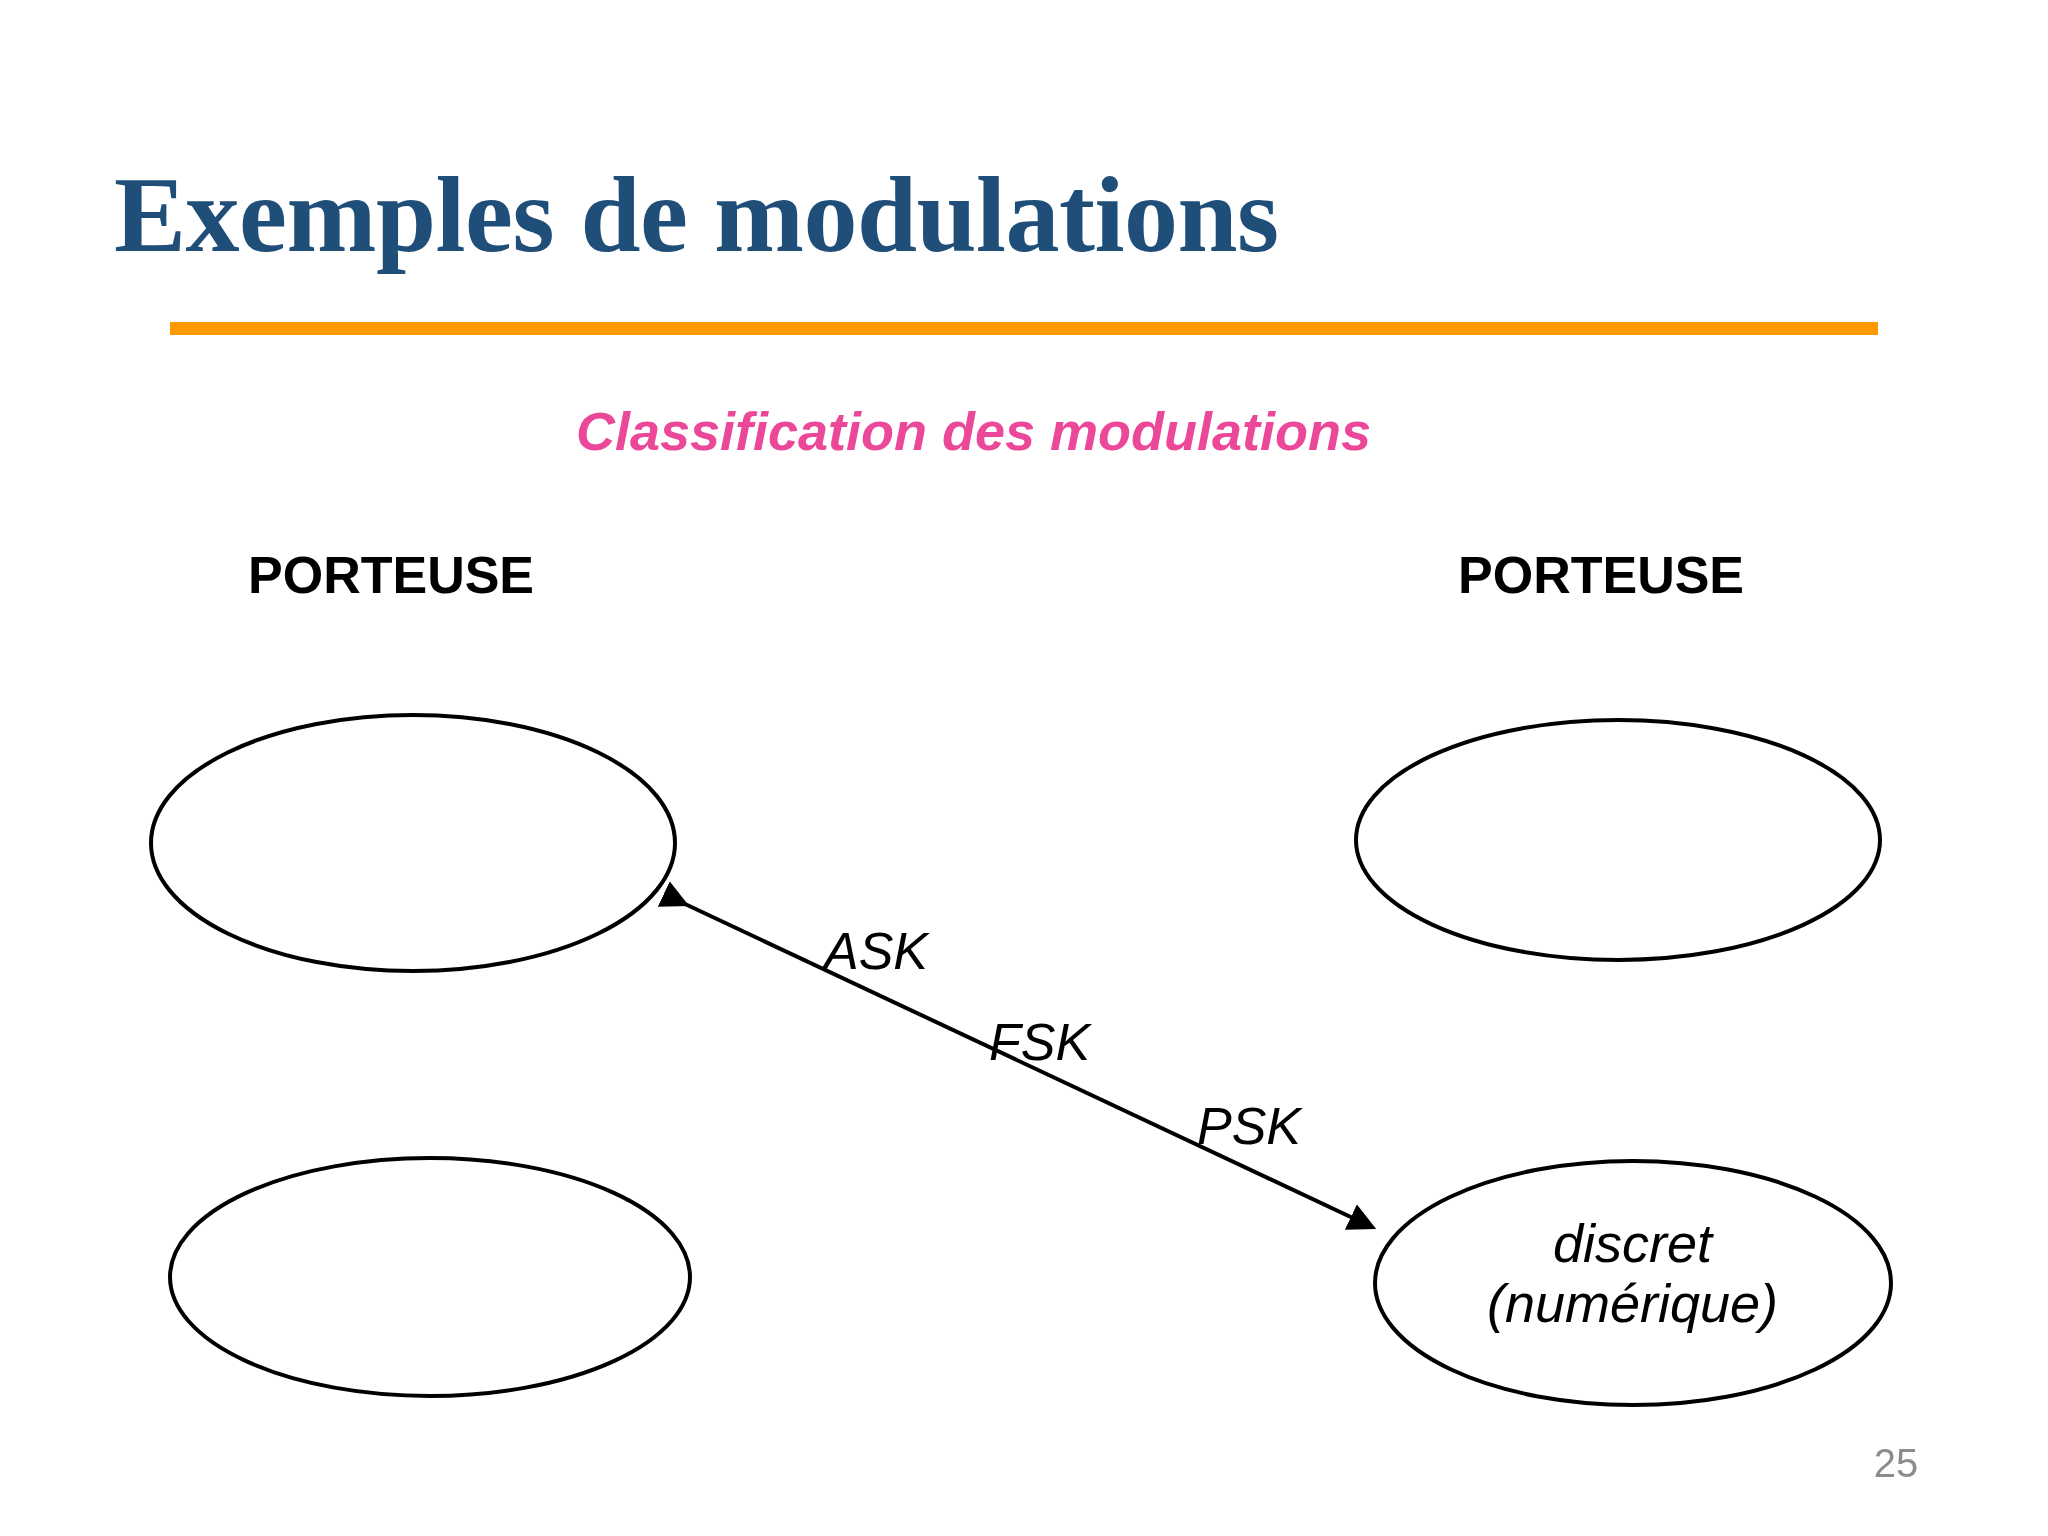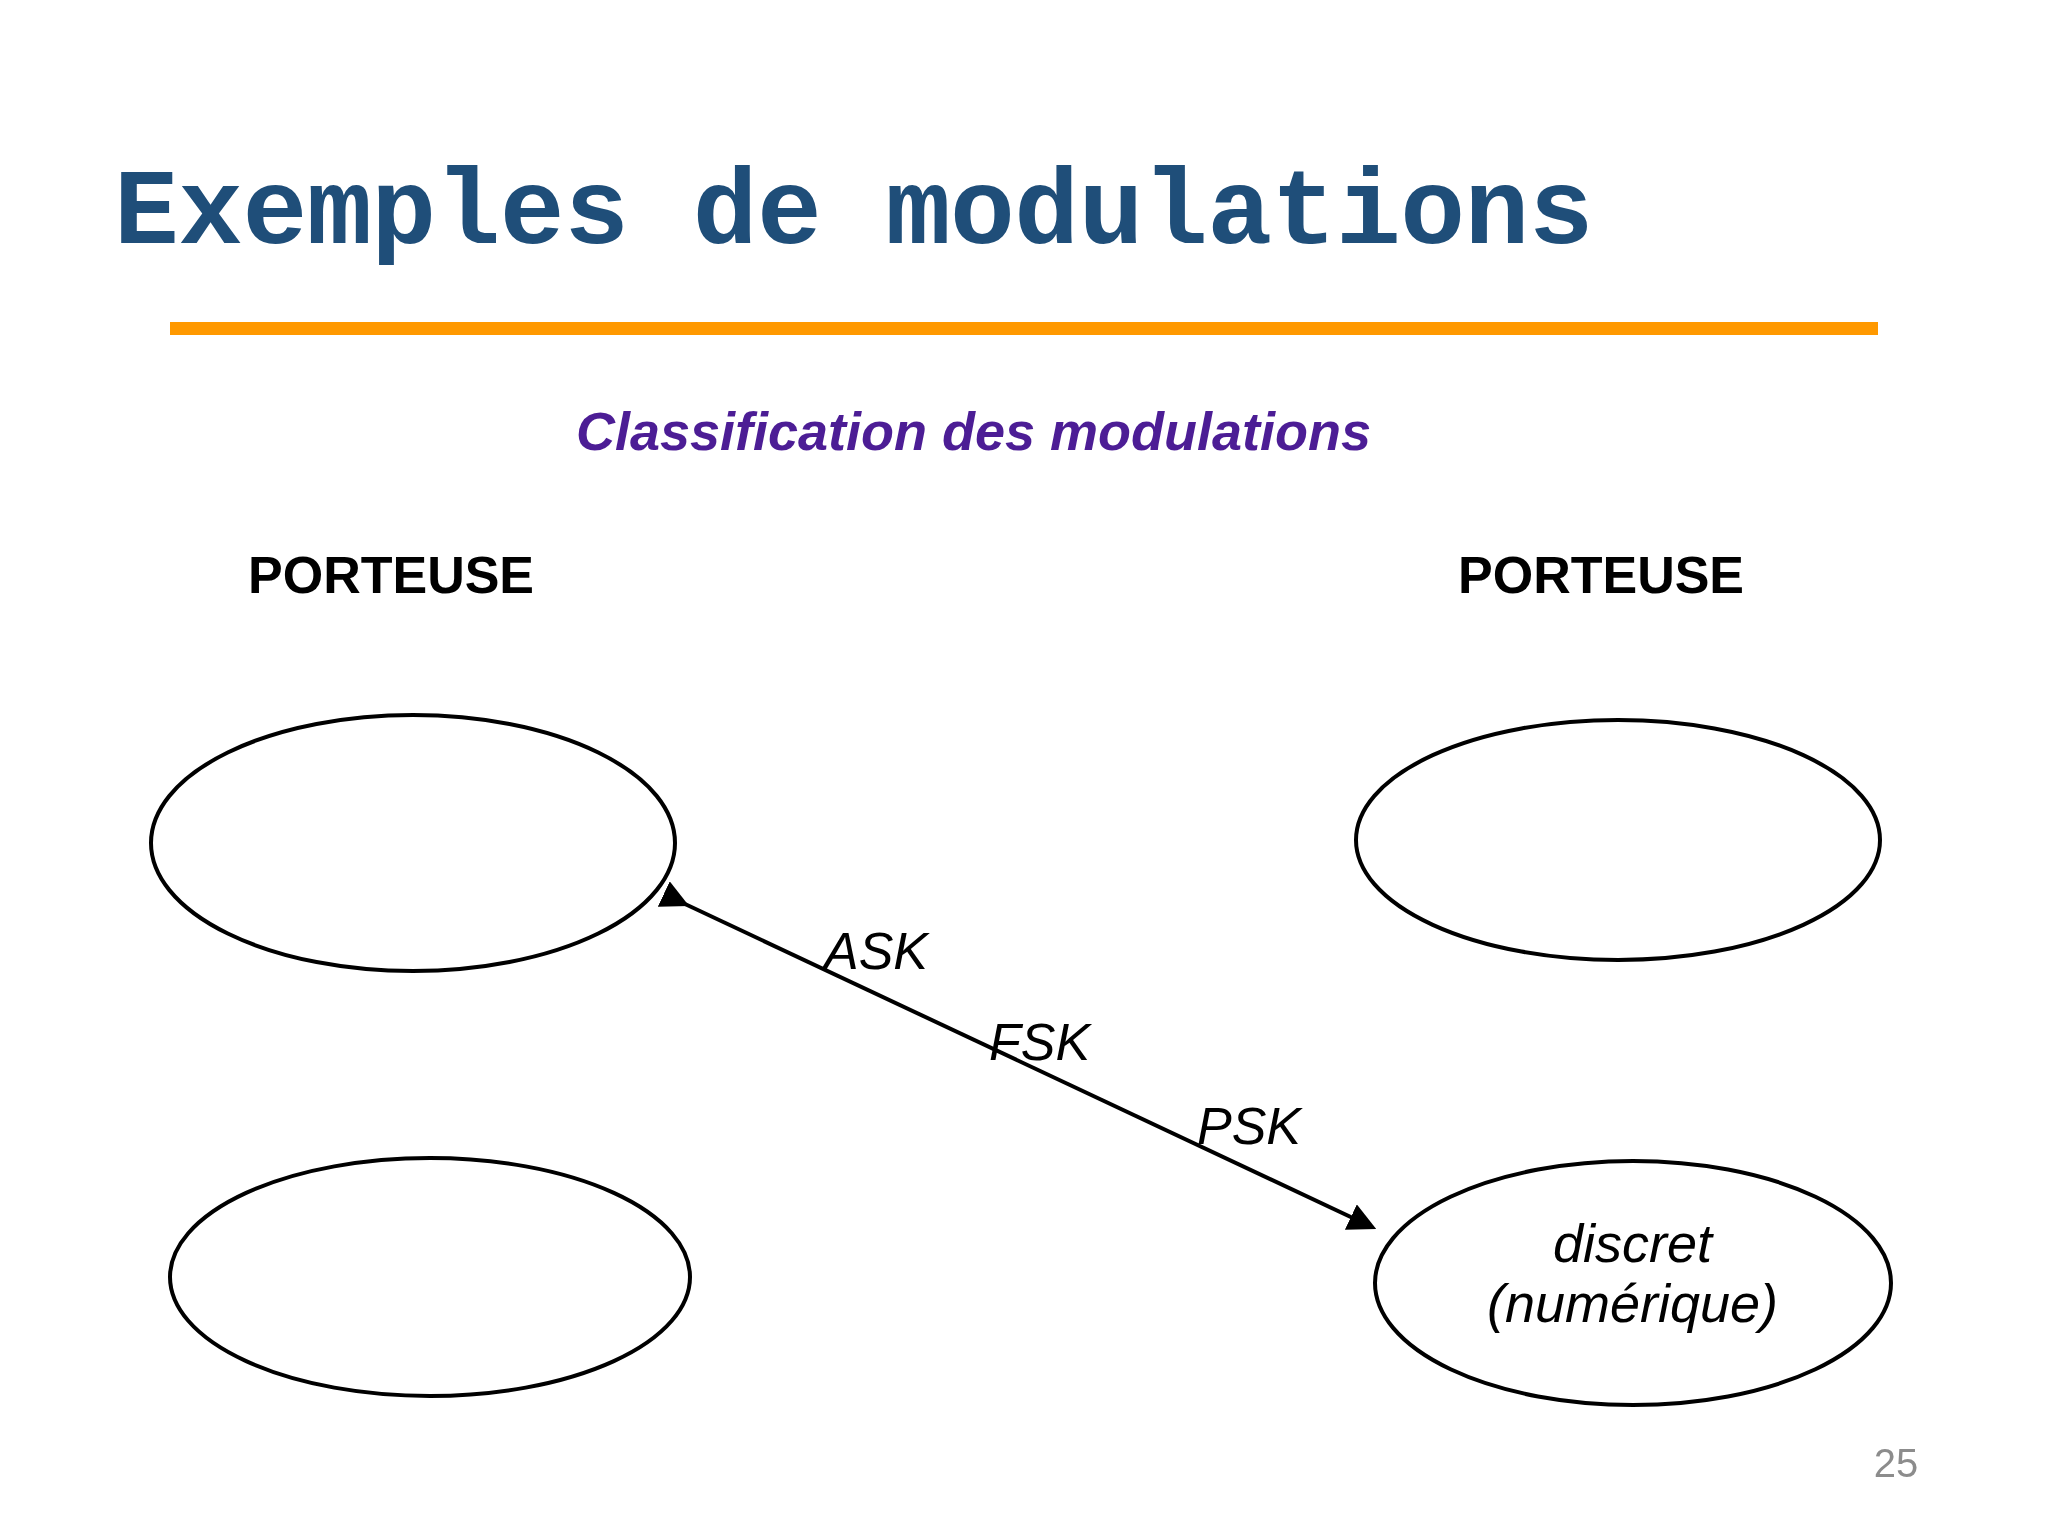--- a/index.html
+++ b/index.html
@@ -17,21 +17,21 @@
     height: 1536px;
     background: #ffffff;
     overflow: hidden;
   }
 
   
   #slide-title {
     position: absolute;
     left: 114px;
     top: 158px;
-    font-family: Liberation Mono, monospace;
+    font-family: Liberation Serif, serif;
     font-size: 108px;
     font-weight: bold;
     line-height: 1.05;
     color: #1F4E79;
     letter-spacing: -0.5px;
     white-space: nowrap;
   }
   #title-rule {
     position: absolute;
     left: 170px;
@@ -45,21 +45,21 @@
   #subtitle {
     position: absolute;
     left: 0;
     top: 400px;
     width: 1932px;
     text-align: center;
     font-family: "Liberation Sans", sans-serif;
     font-size: 54px;
     font-weight: bold;
     font-style: italic;
-    color: #4c1d95;
+    color: #ec4899;
     padding-left: 15px;
     box-sizing: border-box;
   }
 
   
   .col-header {
     position: absolute;
     font-family: "Liberation Sans", sans-serif;
     font-size: 52px;
     font-weight: bold;

